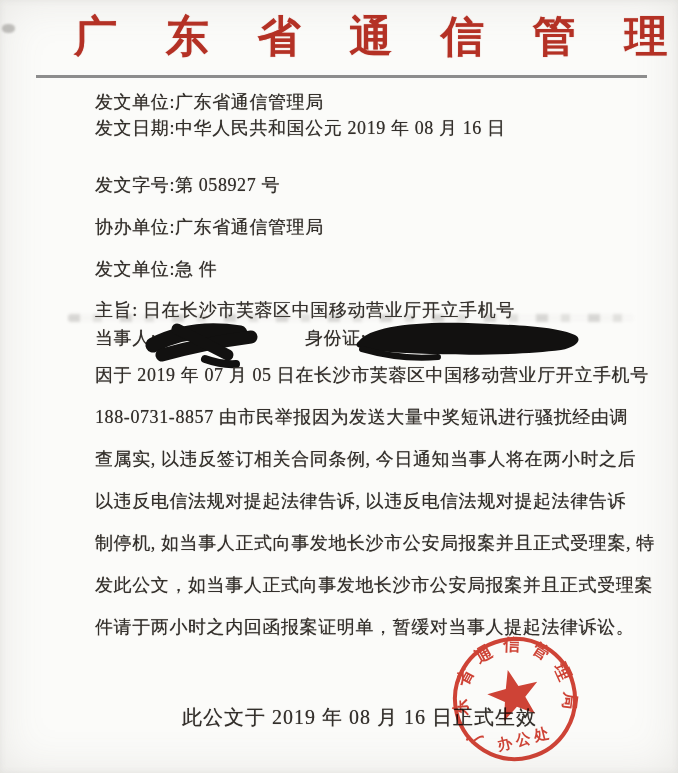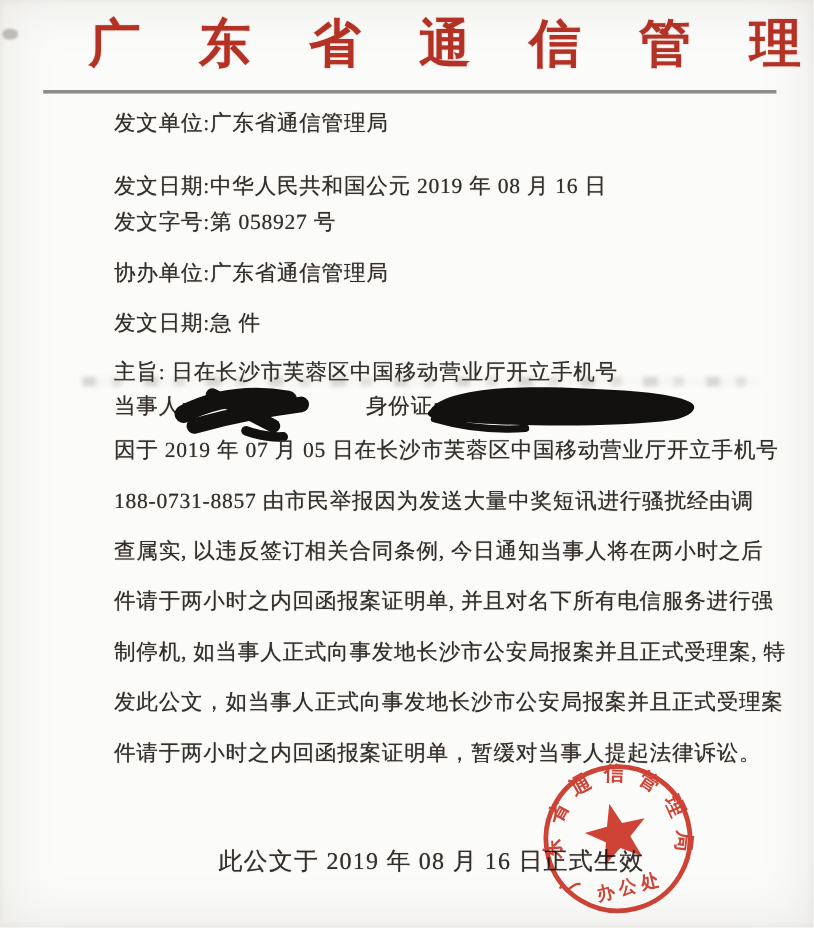--- a/index.html
+++ b/index.html
@@ -60,24 +60,24 @@
 <div class="page">
 
   <div class="header-line">
     <span class="doc-title">广 东 省 通 信 管 理 局</span>
 
   </div>
   <div class="rule"></div>
   <div class="corner-smudge"></div>
 
   <div class="line" style="top:90px">发文单位:广东省通信管理局</div>
-  <div class="line" style="top:143px">发文日期:中华人民共和国公元 2019 年 08 月 16 日</div>
+  <div class="line" style="top:116px">发文日期:中华人民共和国公元 2019 年 08 月 16 日</div>
   <div class="line" style="top:173px">发文字号:第 058927 号</div>
   <div class="line" style="top:215px">协办单位:广东省通信管理局</div>
-  <div class="line" style="top:257px">发文日期:急 件</div>
+  <div class="line" style="top:257px">发文单位:急 件</div>
   <div class="line" style="top:298px">主旨: 日在长沙市芙蓉区中国移动营业厅开立手机号</div>
 
   <div class="ghost-smudge"></div>
 
   <div class="line party-row" style="top:326px">
     <span>当事人:</span>
     <span class="id-label">身份证:</span>
   </div>
 
   <svg class="redaction-layer" width="678" height="62" viewBox="0 0 678 62">
@@ -94,21 +94,21 @@
                C583 27 577 35 561 38
                C508 45 418 43 377 39
                C360 37 352 35 359 29 Z" fill="#121110"></path>
       <path d="M362 37 Q400 48 438 45" stroke="#121110" stroke-width="6" stroke-linecap="round" fill="none"></path>
     </g>
   </svg>
 
   <div class="line" style="top:363px">因于 2019 年 07 月 05 日在长沙市芙蓉区中国移动营业厅开立手机号</div>
   <div class="line" style="top:405px">188-0731-8857 由市民举报因为发送大量中奖短讯进行骚扰经由调</div>
   <div class="line" style="top:447px">查属实, 以违反签订相关合同条例, 今日通知当事人将在两小时之后</div>
-  <div class="line" style="top:489px">件请于两小时之内回函报案证明单, 并且对名下所有电信服务进行强</div>
+  <div class="line" style="top:489px">以违反电信法规对提起法律告诉, 以违反电信法规对提起法律告诉</div>
   <div class="line" style="top:531px">制停机, 如当事人正式向事发地长沙市公安局报案并且正式受理案, 特</div>
   <div class="line" style="top:573px">发此公文，如当事人正式向事发地长沙市公安局报案并且正式受理案</div>
   <div class="line" style="top:615px">件请于两小时之内回函报案证明单，暂缓对当事人提起法律诉讼。</div>
 
   <div class="line effective" style="top:704px">此公文于 2019 年 08 月 16 日正式生效</div>
 
   <svg class="seal" viewBox="0 0 136 136">
     <g transform="rotate(-14 68 68)" fill="#cf3527">
       <circle cx="68" cy="68" r="60" fill="none" stroke="#cf3527" stroke-width="4"></circle>
       <path id="sealArc" d="M 25.4 92.5 A 49 49 0 1 1 110.6 92.5" fill="none"></path>

